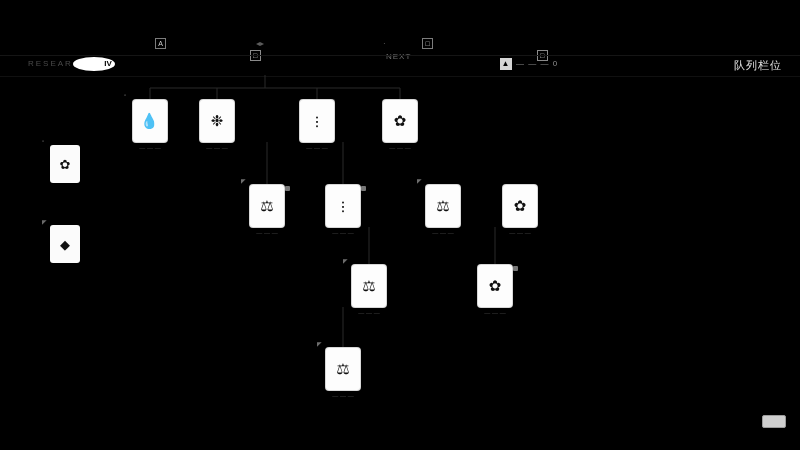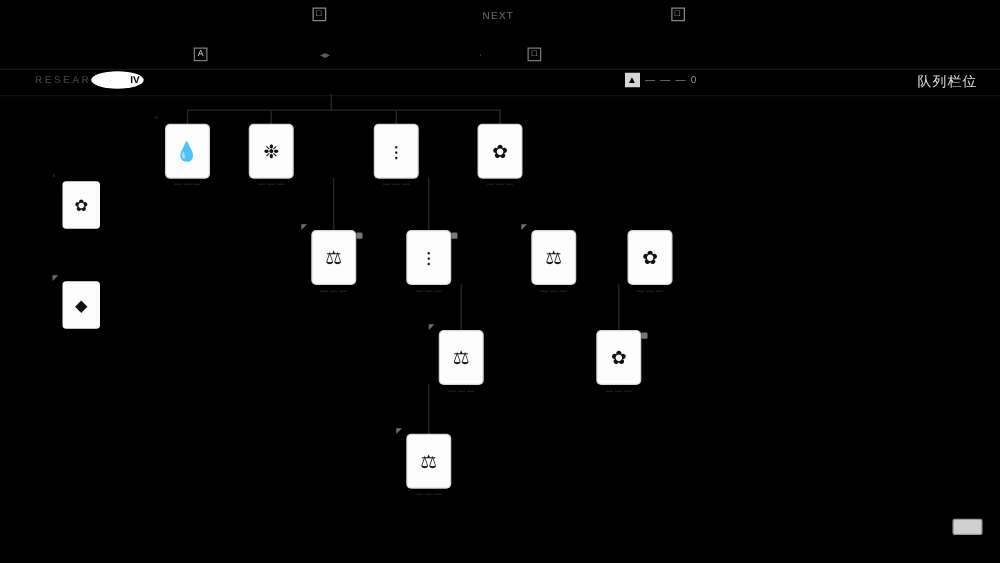--- a/index.html
+++ b/index.html
@@ -29,20 +29,21 @@
     left: 0;
     width: 800px;
     height: 20px;
   }
   .top-tab {
     position: absolute;
     font-size: 8px;
     color: #6f6f6f;
     letter-spacing: 1px;
     white-space: nowrap;
+    margin-top: 44px;
   }
   .top-tab .glyph {
     display: inline-block;
     width: 9px;
     height: 9px;
     border: 1px solid #8a8a8a;
     color: #cfcfcf;
     font-size: 7px;
     line-height: 9px;
     text-align: center;

